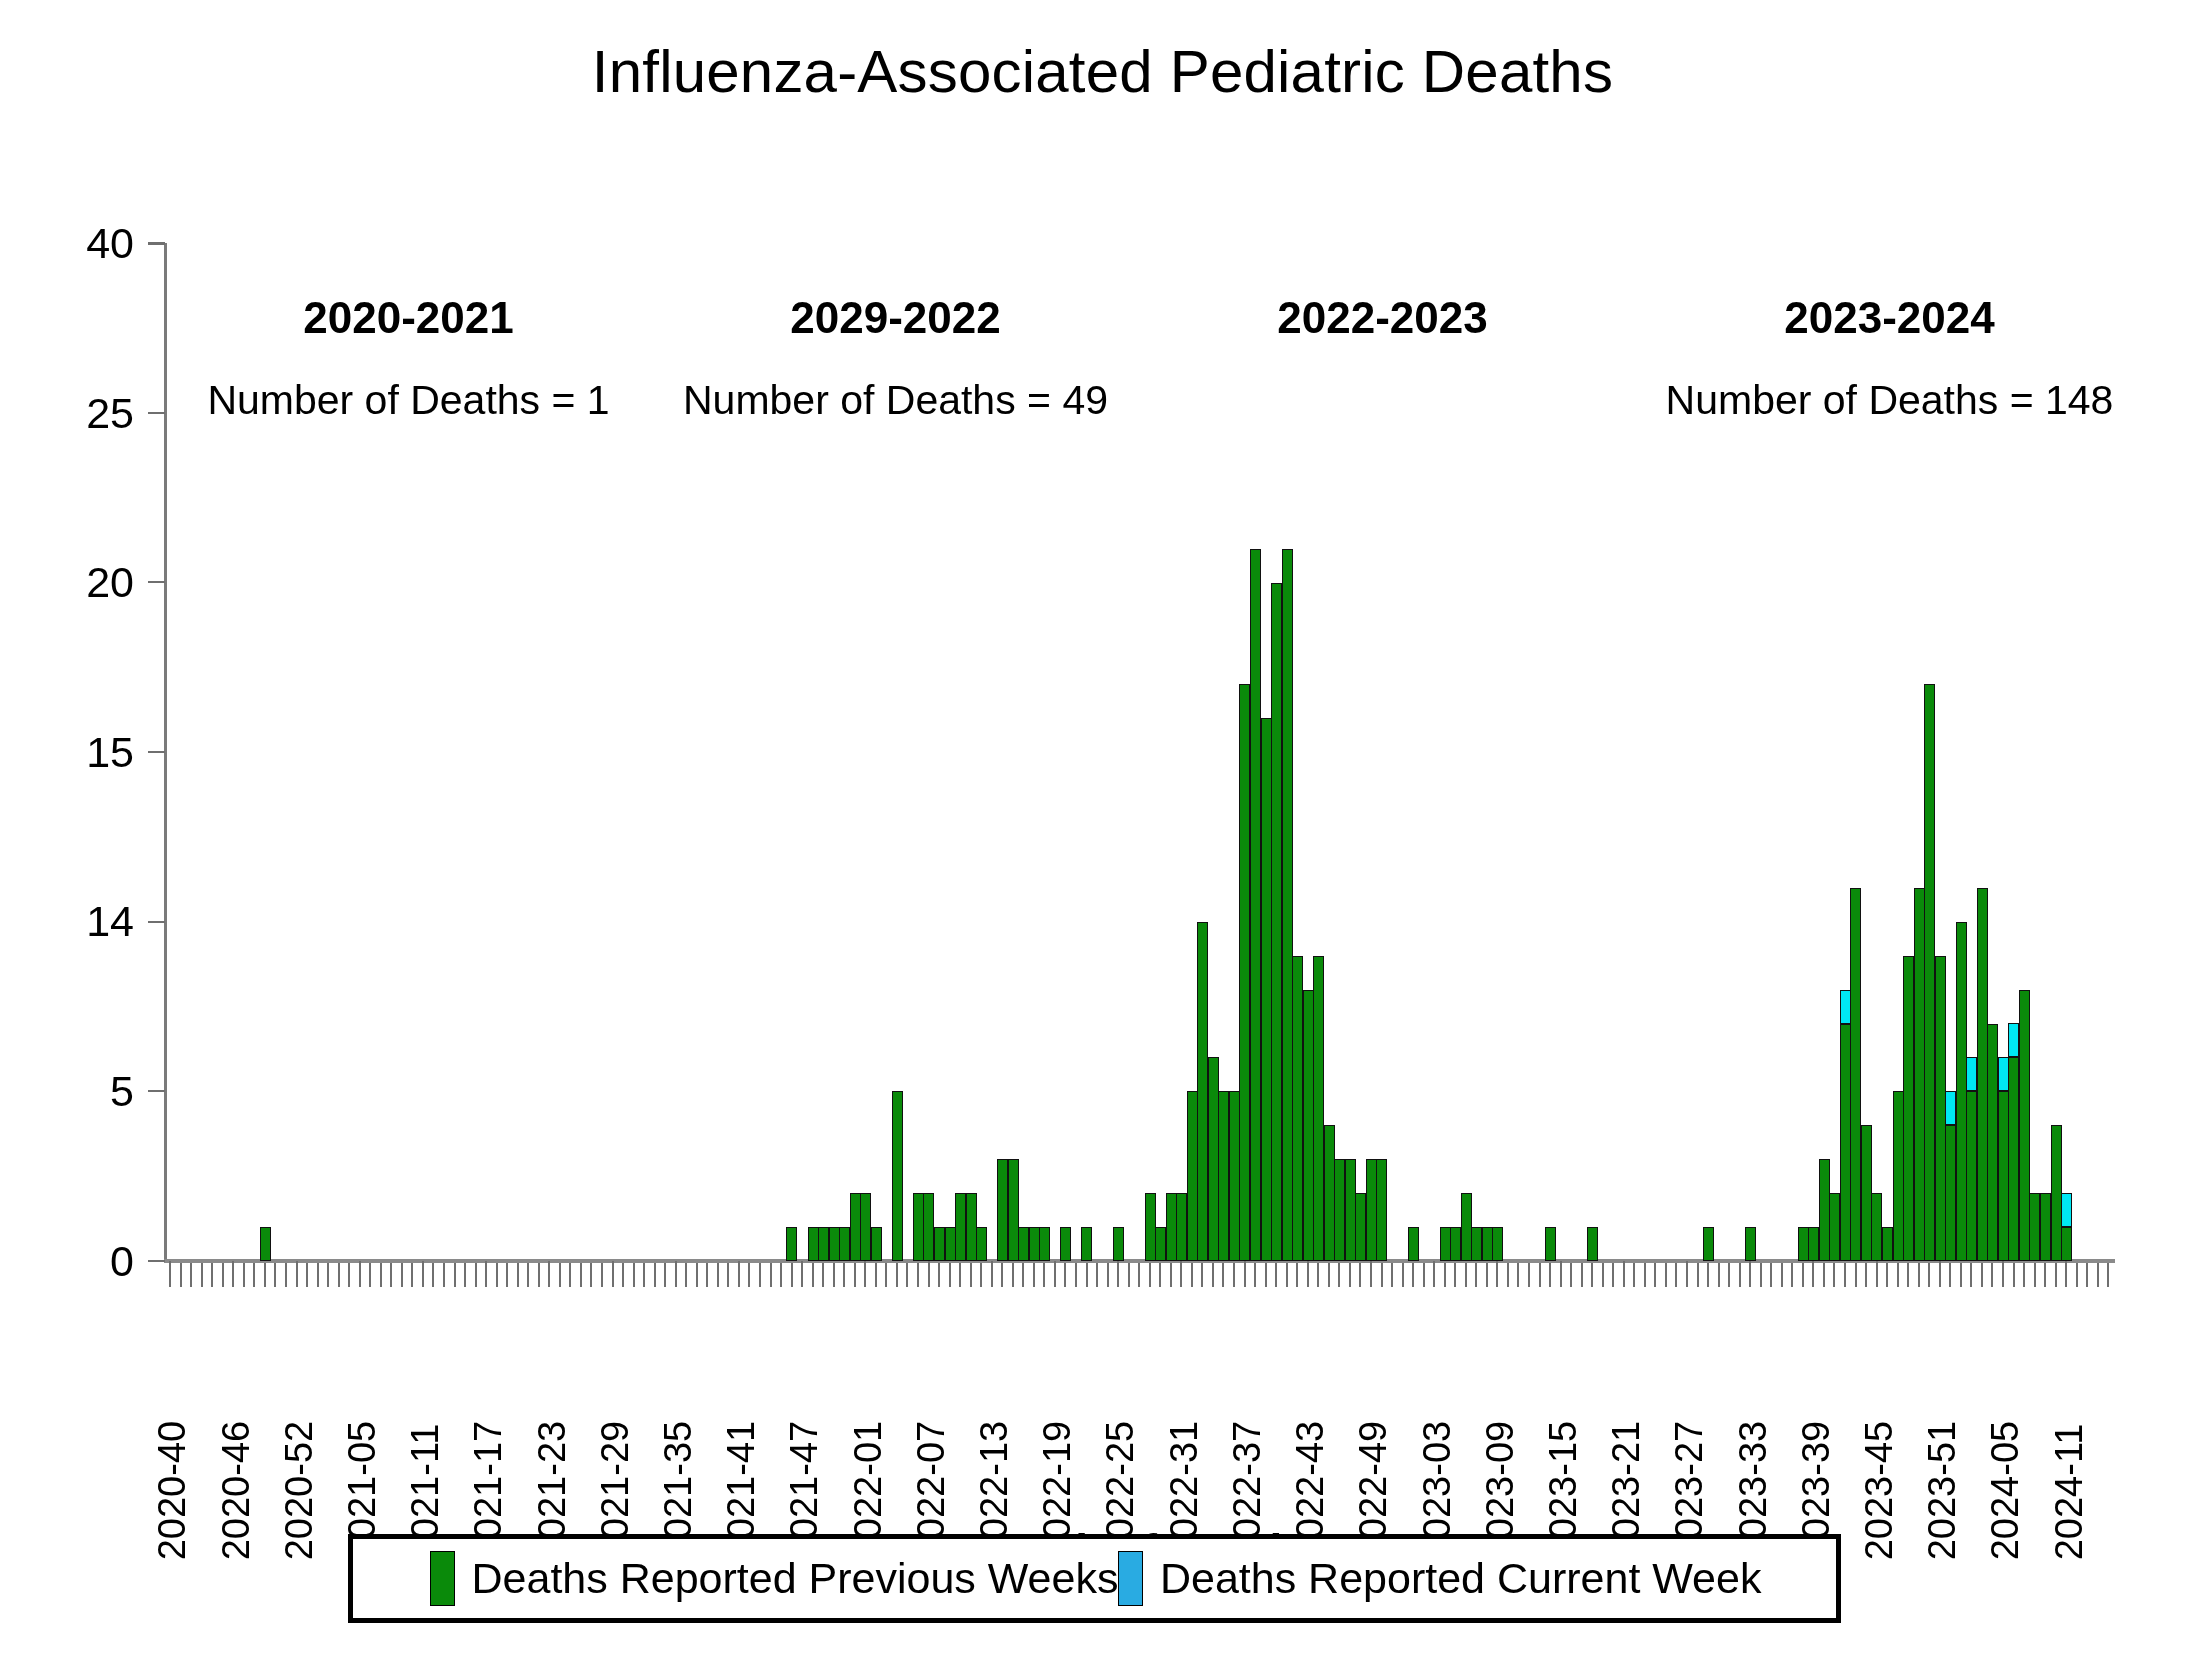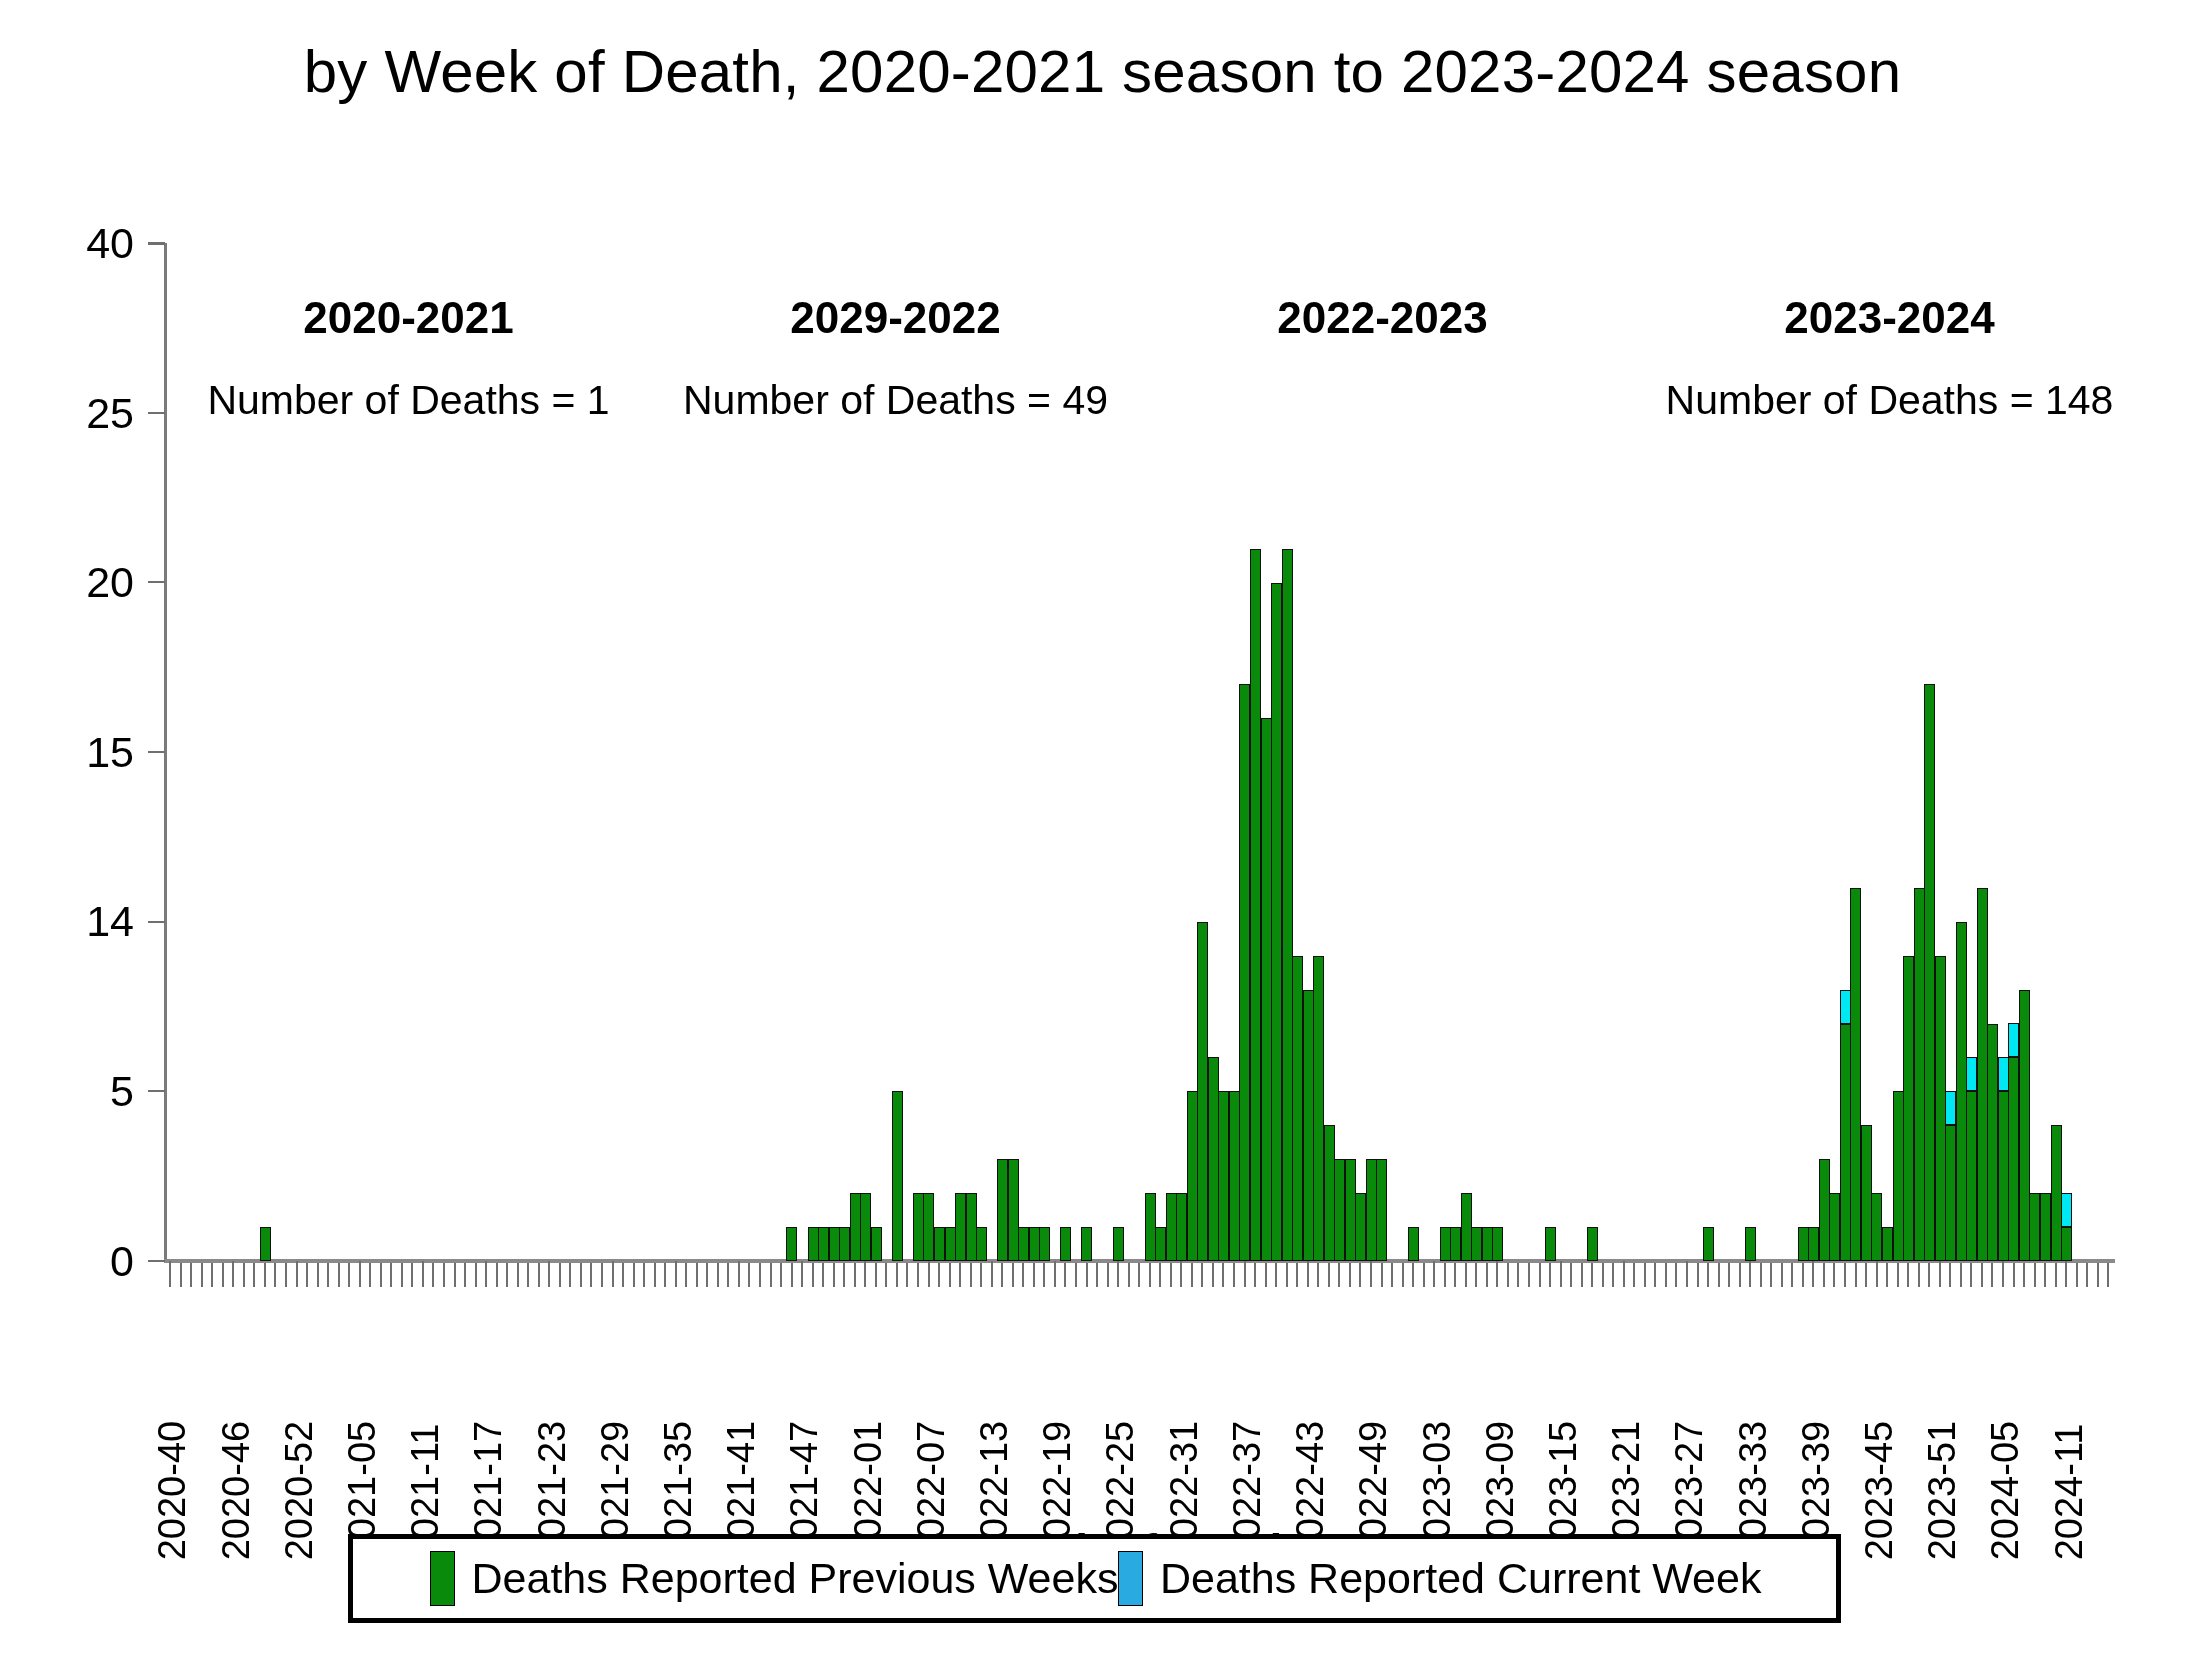--- a/index.html
+++ b/index.html
@@ -74,21 +74,21 @@
   .sw-green{background:#0a8a0a;}
   .sw-blue{background:#29abe2;}
   .lg-text{font-size:43px;white-space:nowrap;}
 </style>
 </head>
 <body>
 
 <div id="root">
 
   <div class="title">
-    <span class="l2">by Week of Death, 2020-2021 season to 2023-2024 season</span>
+    <span>Influenza-Associated Pediatric Deaths</span>
   </div>
 
   <div class="xtitle">Week of Death</div>
 
   <div id="plot">
     <div class="axis-left"></div>
     <div class="axis-bottom"></div>
     <div id="y-axis">
         <div class="ytick" style="top: 1017px;"></div>
         <div class="ylab" style="top: 1018px; left: -165px;">0</div>

